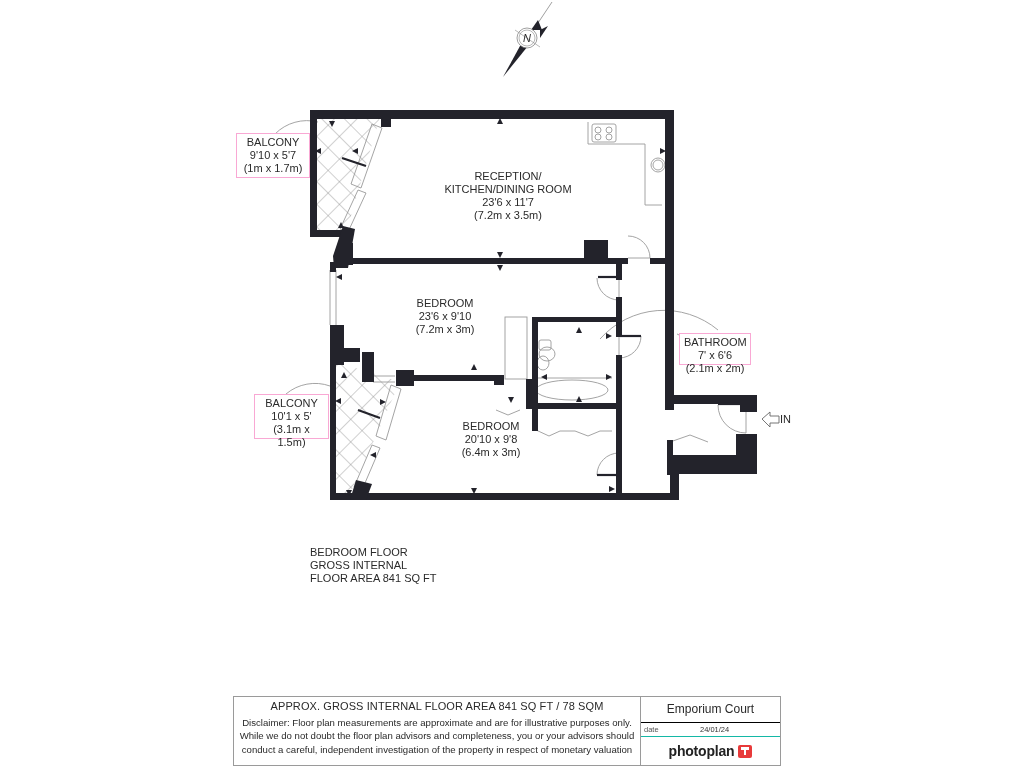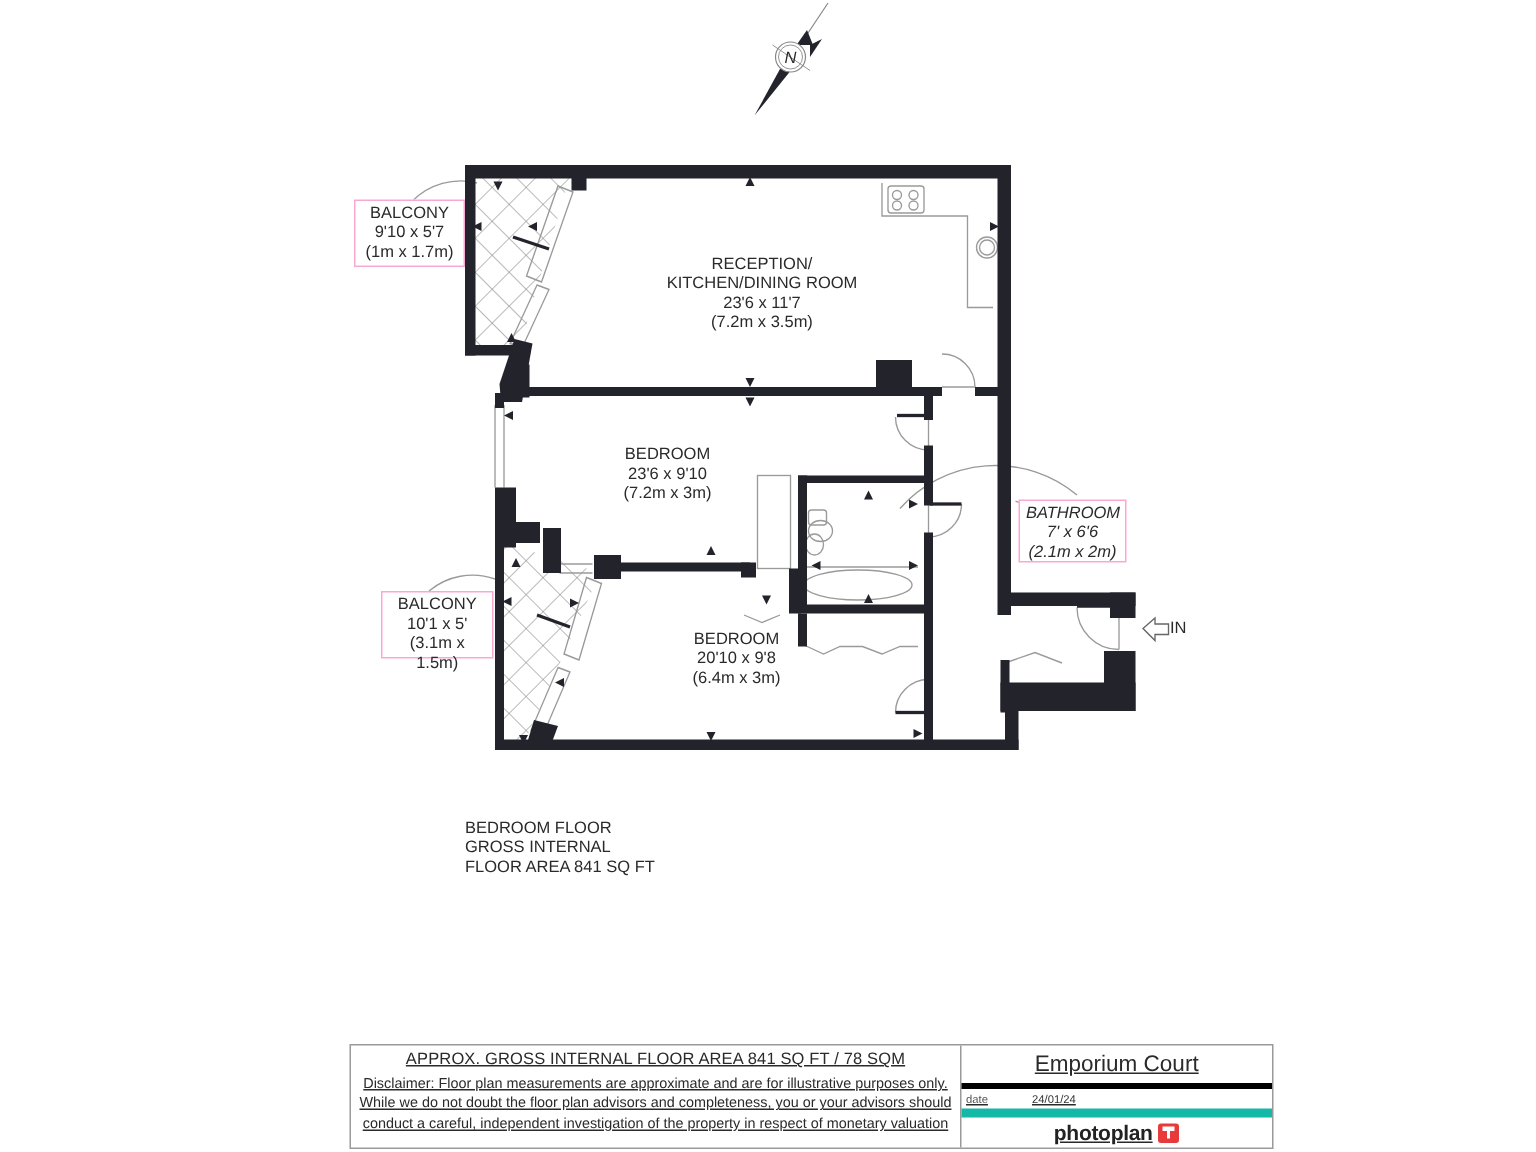--- a/index.html
+++ b/index.html
@@ -8,28 +8,28 @@
   #plan { position: absolute; left: 0; top: 0; }
   .svgtxt { font-family: "Liberation Sans", "DejaVu Sans", sans-serif; fill: #2a2a2a; }
   .room-label { position: absolute; text-align: center; font-size: 11px; line-height: 13px; color: #2a2a2a; white-space: nowrap; }
   .room-label span { display: block; }
   .callout { position: absolute; background: #fff; border: 1px solid #f9a8d4; text-align: center;
              font-size: 11px; line-height: 13px; padding: 2px 4px; box-sizing: border-box; }
   .callout span { display: block; }
   .floor-note { position: absolute; left: 310px; top: 546px; font-size: 11px; line-height: 13px; }
   .floor-note span { display: block; }
   .in-label { position: absolute; left: 780px; top: 413px; font-size: 11px; }
-  .footer { position: absolute; left: 233px; top: 696px; width: 616px; height: 70px; border: 1px solid #9a9a9a; box-sizing: border-box; display: flex; text-decoration: underline; }
+  .footer { position: absolute; left: 233px; top: 696px; width: 548px; height: 70px; border: 1px solid #9a9a9a; box-sizing: border-box; display: flex; }
   .footer-left { width: 407px; border-right: 1px solid #9a9a9a; text-align: center; padding-top: 3px; box-sizing: border-box; }
   .footer-left .area { font-size: 11px; margin-bottom: 4px; letter-spacing: 0.1px; }
   .footer-left .disc { font-size: 9.6px; line-height: 13.4px; }
   .footer-left .disc span { display: block; }
   .footer-right { flex: 1; display: flex; flex-direction: column; }
-  .fr-title { height: 25px; line-height: 25px; text-align: center; font-size: 15px; border-bottom: 4px solid #000000; }
-  .fr-date { height: 13px; line-height: 13px; font-size: 7.5px; border-bottom: 6px solid #14b8a6; display: flex; }
+  .fr-title { height: 25px; line-height: 25px; text-align: center; font-size: 12px; border-bottom: 1px solid #000000; }
+  .fr-date { height: 13px; line-height: 13px; font-size: 7.5px; border-bottom: 1px solid #14b8a6; display: flex; gap: 12px; }
   .fr-date .lbl { width: 44px; padding-left: 3px; color: #555; }
   .fr-date .val { color: #333; }
   .fr-brand { flex: 1; display: flex; align-items: center; justify-content: center; gap: 4px; }
   .brand-text { font-weight: bold; font-size: 14px; color: #222; letter-spacing: -0.2px; }
   .brand-icon { width: 14px; height: 13px; background: #e83a3a; border-radius: 2px; position: relative; }
   .brand-icon::before { content: ""; position: absolute; left: 3px; top: 2px; width: 8px; height: 3px; background: #fff; }
   .brand-icon::after { content: ""; position: absolute; left: 6px; top: 5px; width: 2px; height: 5px; background: #fff; }
 </style>
 </head>
 <body>
@@ -207,21 +207,21 @@
   <span>23'6 x 9'10</span>
   <span>(7.2m x 3m)</span>
 </div>
 
 <div class="room-label" style="left:446px; top:420px; width:90px;">
   <span>BEDROOM</span>
   <span>20'10 x 9'8</span>
   <span>(6.4m x 3m)</span>
 </div>
 
-<div class="callout" style="left:679px; top:333px; width:72px; height:42px;font-style:italic;">
+<div class="callout" style="left:679px; top:333px; width:72px; height:32px;">
   <span>BATHROOM</span>
   <span>7' x 6'6</span>
   <span>(2.1m x 2m)</span>
 </div>
 
 <div class="callout" style="left:236px; top:133px; width:74px; height:45px;">
   <span>BALCONY</span>
   <span>9'10 x 5'7</span>
   <span>(1m x 1.7m)</span>
 </div>

